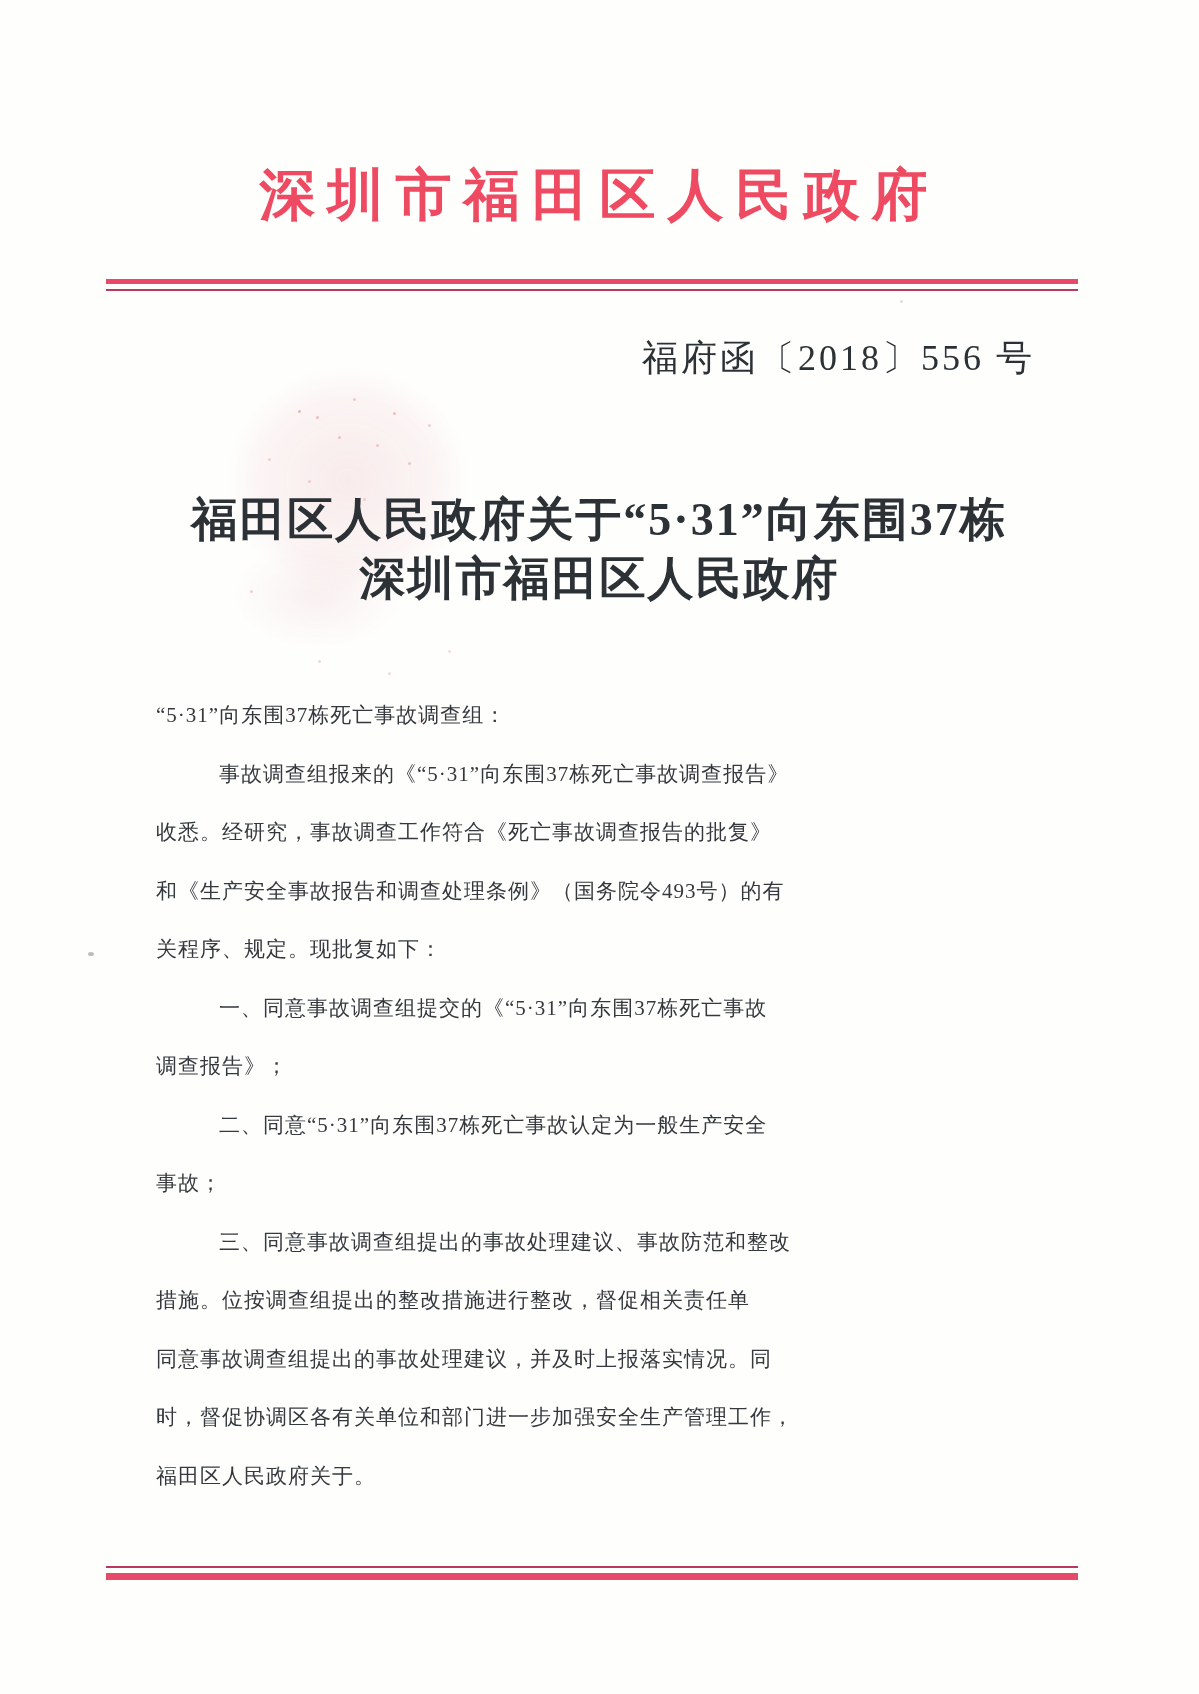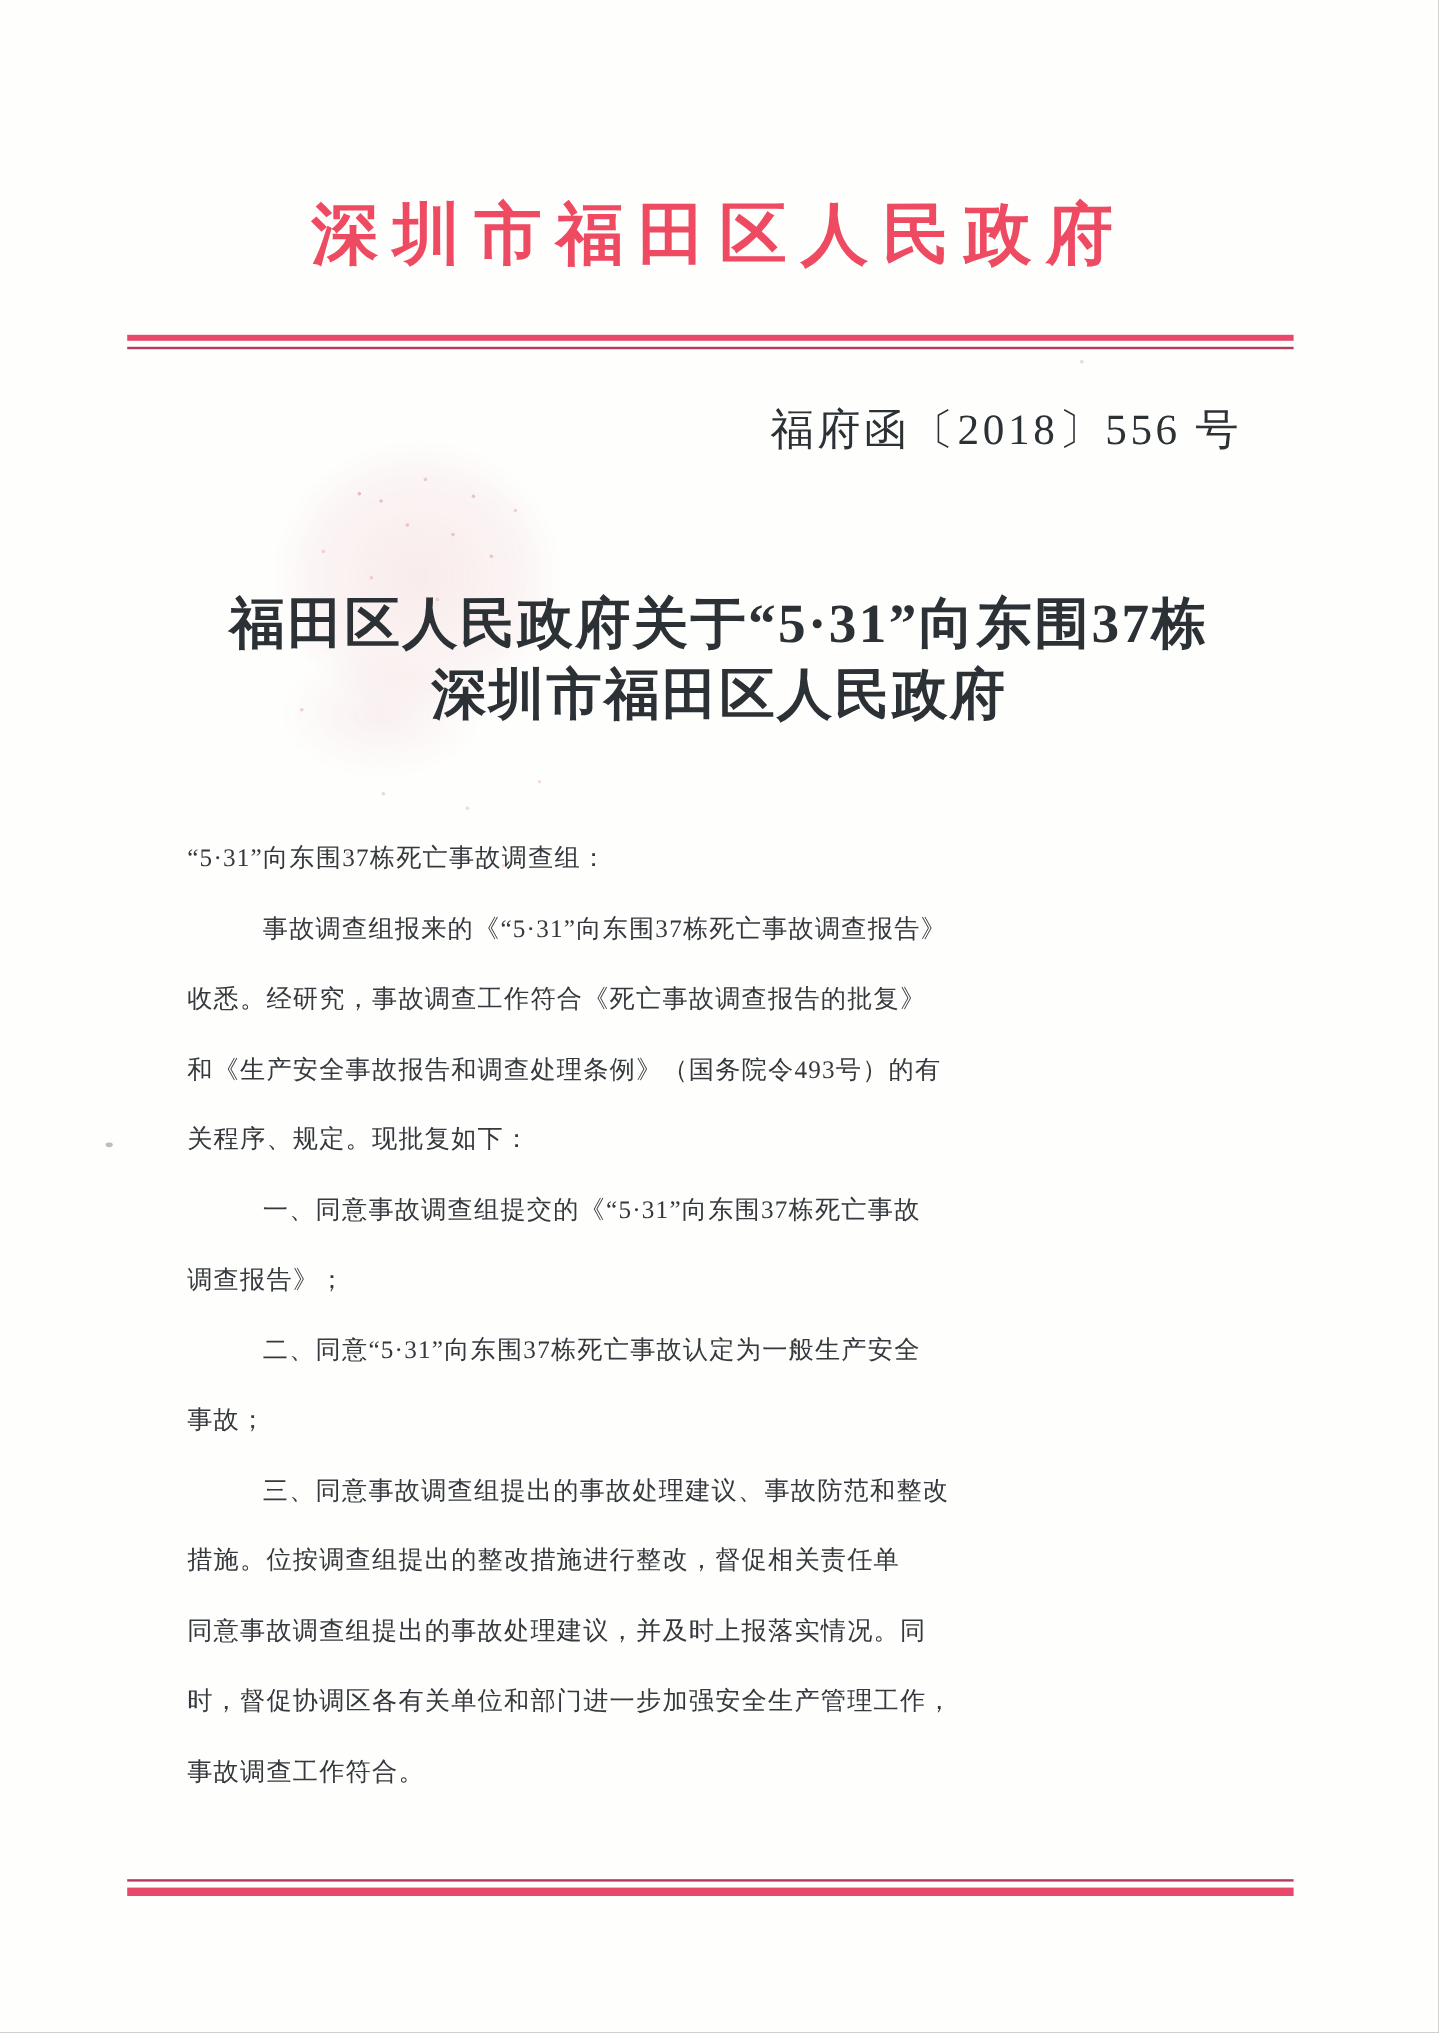--- a/index.html
+++ b/index.html
@@ -115,21 +115,21 @@
     <p class="line">和《生产安全事故报告和调查处理条例》（国务院令493号）的有</p>
     <p class="line">关程序、规定。现批复如下：</p>
     <p class="line indent">一、同意事故调查组提交的《“5·31”向东围37栋死亡事故</p>
     <p class="line">调查报告》；</p>
     <p class="line indent">二、同意“5·31”向东围37栋死亡事故认定为一般生产安全</p>
     <p class="line">事故；</p>
     <p class="line indent">三、同意事故调查组提出的事故处理建议、事故防范和整改</p>
     <p class="line">措施。位按调查组提出的整改措施进行整改，督促相关责任单</p>
     <p class="line">同意事故调查组提出的事故处理建议，并及时上报落实情况。同</p>
     <p class="line">时，督促协调区各有关单位和部门进一步加强安全生产管理工作，</p>
-    <p class="line">事故调查工作符合。</p>
+    <p class="line">福田区人民政府关于。</p>
   </main>
 
   <div class="rule rule-bottom-thin"></div>
   <div class="rule rule-bottom-thick"></div>
 
   <div class="speck speck-a"></div>
   <div class="speck speck-b"></div>
 
 </div>
 

